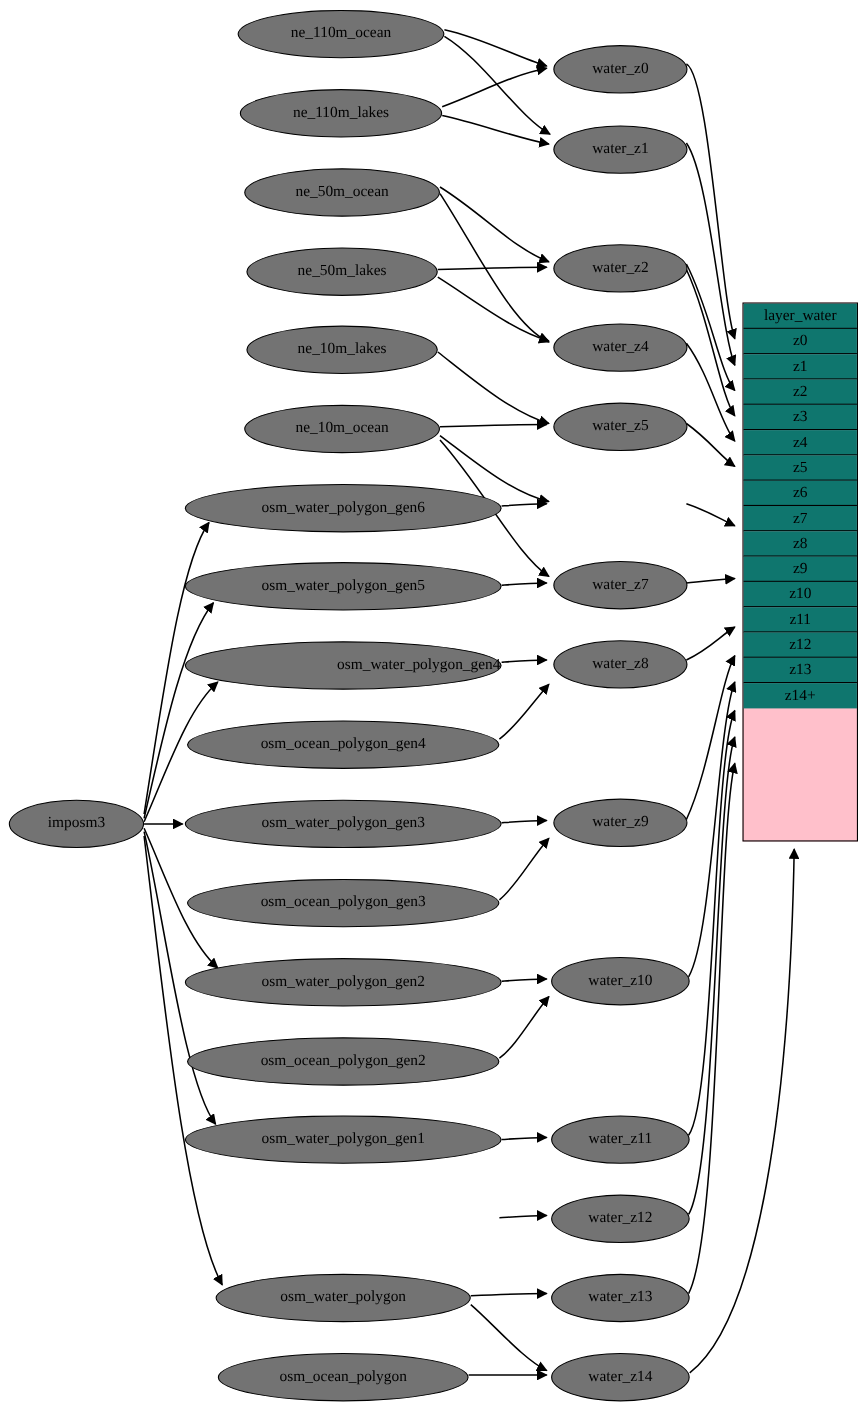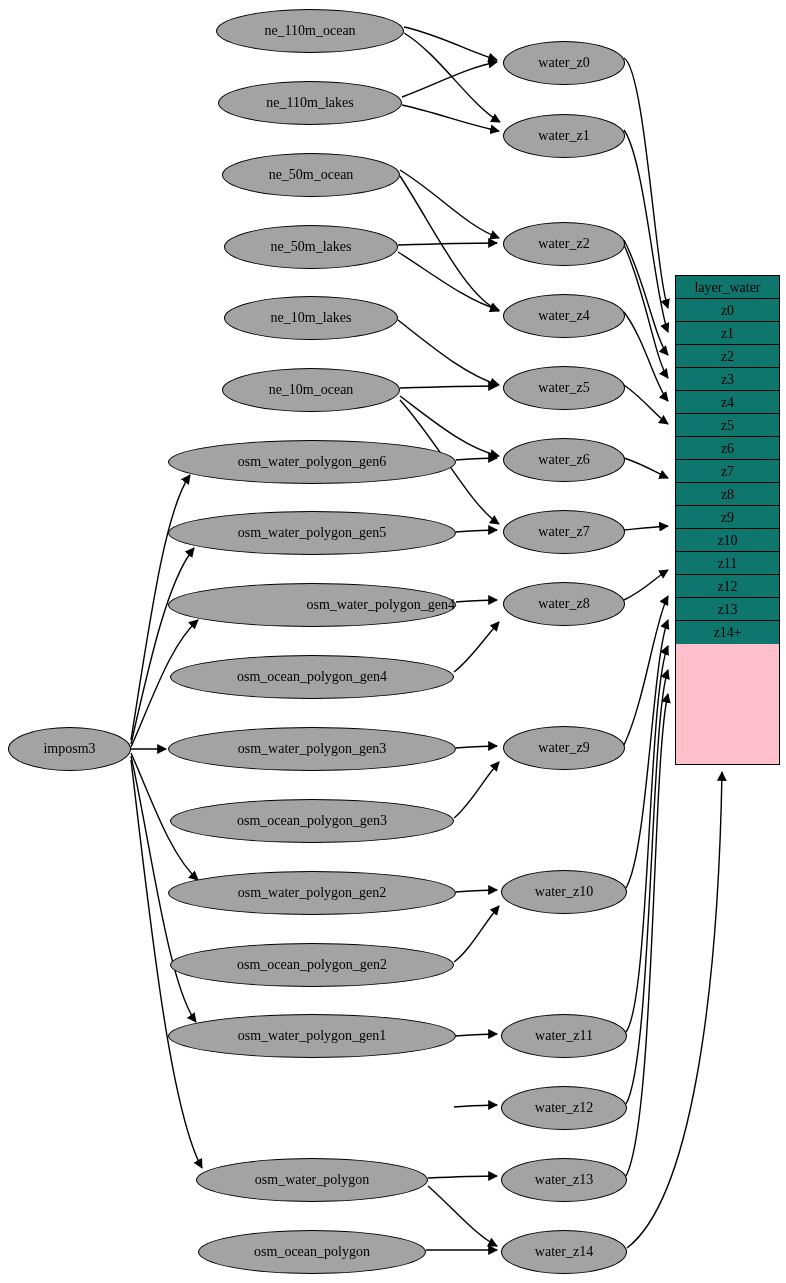--- a/index.html
+++ b/index.html
@@ -24,21 +24,21 @@
     pointer-events: none;
   }
   .node {
     position: absolute;
     display: flex;
     align-items: center;
     justify-content: center;
     box-sizing: border-box;
     border: 1px solid #000000;
     border-radius: 50%;
-    background: #a3a3a3;
+    background: #737373;
     color: #000000;
     font-size: 14px;
     white-space: nowrap;
     text-align: center;
   }
   .table-node {
     position: absolute;
     box-sizing: border-box;
     border: 1px solid #000000;
     background: #ffc0cb;
@@ -185,23 +185,20 @@
       <span>water_z1</span>
     </div>
   <div class="node" style="left:503px;top:222px;width:122px;height:44px;">
       <span>water_z2</span>
     </div>
   <div class="node" style="left:503px;top:294px;width:122px;height:44px;">
       <span>water_z4</span>
     </div>
   <div class="node" style="left:503px;top:366px;width:122px;height:44px;">
       <span>water_z5</span>
-    </div>
-  <div class="node" style="left:503px;top:438px;width:122px;height:44px;">
-      <span>water_z6</span>
     </div>
   <div class="node" style="left:503px;top:510px;width:122px;height:44px;">
       <span>water_z7</span>
     </div>
   <div class="node" style="left:503px;top:582px;width:122px;height:44px;">
       <span>water_z8</span>
     </div>
   <div class="node" style="left:503px;top:726px;width:122px;height:44px;">
       <span>water_z9</span>
     </div>

